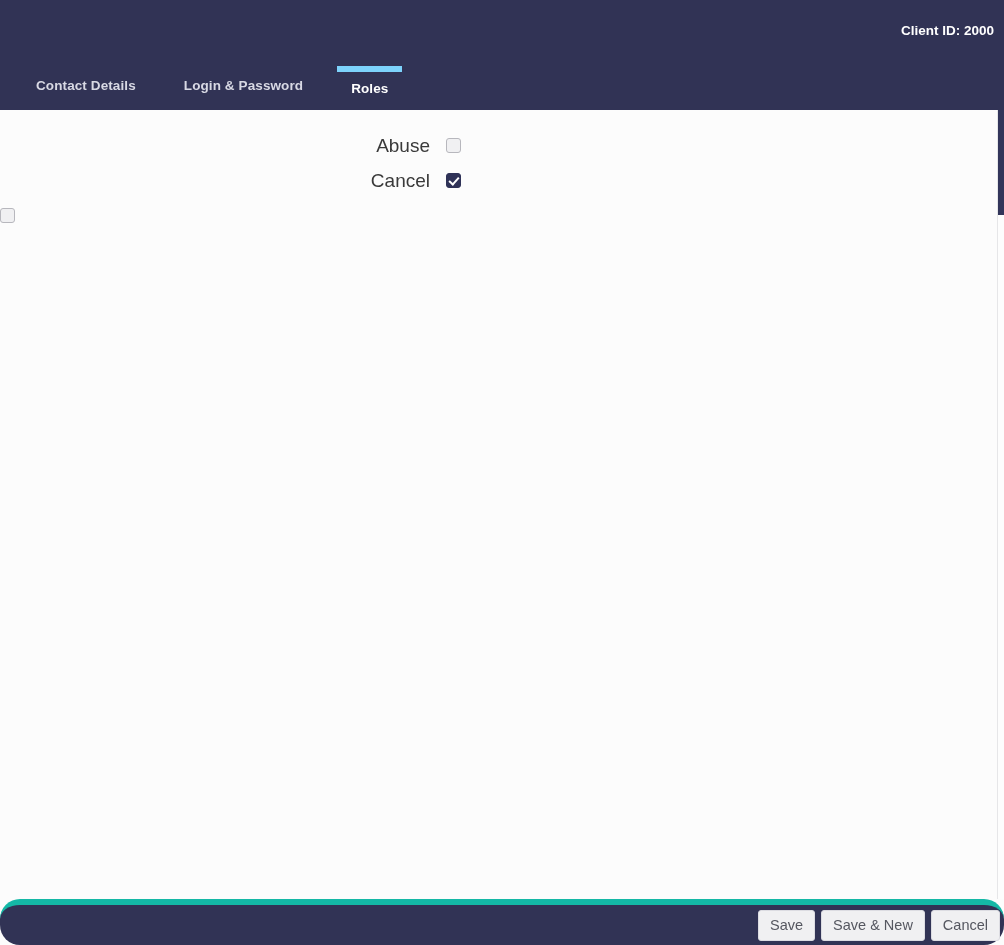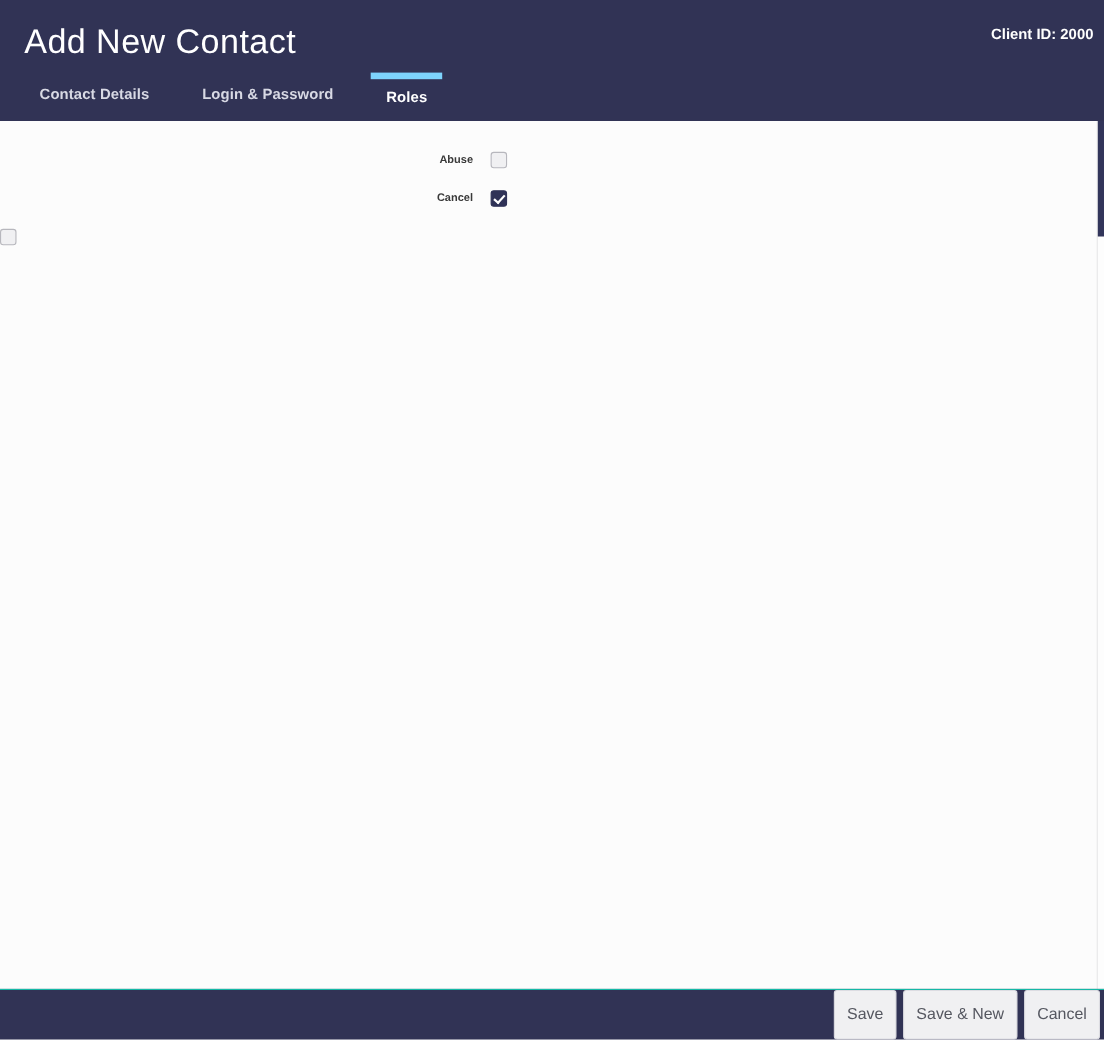--- a/index.html
+++ b/index.html
@@ -104,25 +104,24 @@
   }
   .role-row {
     display: flex;
     align-items: center;
     height: 35px;
   }
   .role-label {
     width: 446px;
     text-align: right;
     padding-right: 16px;
-    font-size: 10px;
+    font-size: 19px;
     color: #3a3a3a;
     line-height: 35px;
     white-space: nowrap;
-    font-weight: bold;
   }
   .role-checkbox {
     position: relative;
     width: 15px;
     height: 15px;
     border: 1px solid #b7b7bd;
     border-radius: 3px;
     background: #f0f0f2;
     cursor: pointer;
     flex: 0 0 auto;
@@ -144,24 +143,26 @@
   }
 
   
   .footer {
     position: absolute;
     left: 0;
     bottom: 0;
     width: 1004px;
     height: 46px;
     background: #313355;
-    border-top: 1px solid #14b8a6;
+    border-top: 6px solid #14b8a6;
     display: flex;
+    align-items: center;
     justify-content: flex-end;
     padding-right: 4px;
+    border-radius: 20px;
   }
   .btn {
     background: #f0f0f2;
     color: #555760;
     border: 1px solid #dcdce2;
     border-radius: 3px;
     font-family: "Liberation Sans", sans-serif;
     font-size: 14.5px;
     line-height: 18px;
     padding: 5px 11px 6px 11px;
@@ -190,21 +191,20 @@
     border-radius: 0;
   }
 </style>
 </head>
 <body>
 
 <div class="app">
 
   <div class="header">
 
-    <div class="header-title">Add New Contact</div>
 
     <div class="client-block">
       <span class="client-id">Client ID: 2000</span>
     </div>
 
     <div class="tabs">
       <button class="tab">Contact Details</button>
       <span class="tab-spacer"></span>
       <button class="tab">Login &amp; Password</button>
       <span class="tab-spacer"></span>

